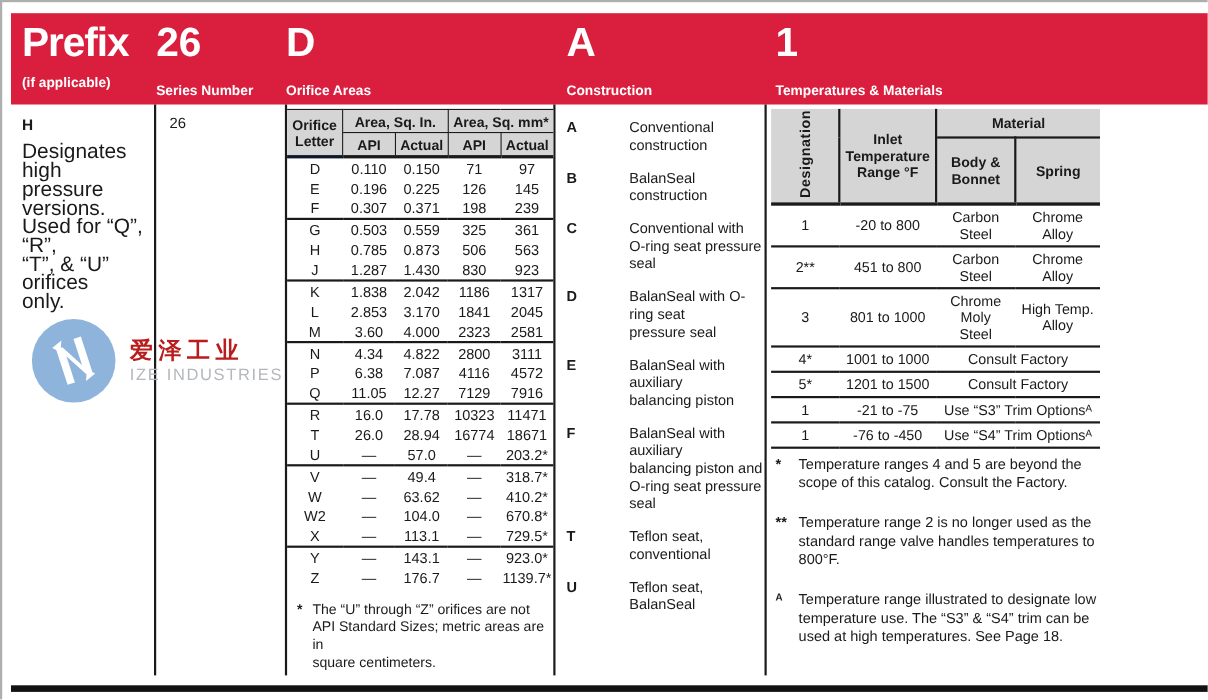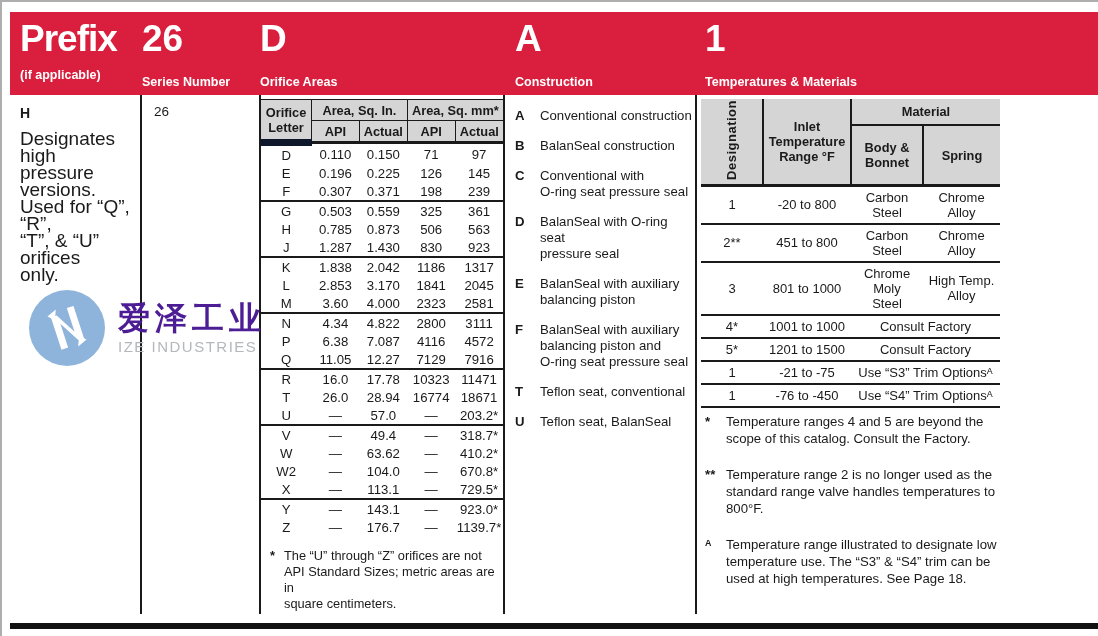--- a/index.html
+++ b/index.html
@@ -27,35 +27,35 @@
   
   .series-panel{position:absolute;left:140px;top:93px;width:116px;height:519px;box-sizing:border-box;padding:9px 0 0 12px;}
   .series-value{font-size:13.5px;}
 
   
   .orifice-region{position:absolute;left:257px;top:93px;width:246px;height:519px;box-sizing:border-box;
                   border-left:2px solid #1a1a1a;border-right:2px solid #1a1a1a;padding-top:4px;}
   table.orifice{width:100%;border-collapse:collapse;table-layout:fixed;}
   table.orifice th{background:#d5d5d5;border:1px solid #1a1a1a;font-size:12.8px;font-weight:700;padding:1px 0;height:18px;}
   table.orifice thead tr:last-child th{border-bottom:3px solid #1a1a1a;}
-  table.orifice th.letter-h{width:50px;border-bottom:7px solid #0f172a;}
+  table.orifice th.letter-h{width:50px;border-bottom:3px solid #0f172a;}
   table.orifice th:first-child{border-left:none;}
   table.orifice th:last-child{border-right:none;}
   table.orifice thead th{border-top:1px solid #1a1a1a;}
   table.orifice tbody td{text-align:center;height:18px;padding:0;font-size:13.2px;border:none;}
   table.orifice tbody tr.group-start td{border-top:2px solid #1a1a1a;}
   .orifice-footnote{display:flex;gap:9px;padding:12px 4px 0 9px;font-size:12.8px;line-height:16px;}
   .fn-marker{font-weight:700;flex:none;}
   .fn-text{white-space:pre-line;}
 
   
   .construction-panel{position:absolute;left:503px;top:93px;width:190px;height:519px;box-sizing:border-box;padding:13px 0 0 10px;}
   .constr-item{display:flex;margin-bottom:14px;font-size:13.2px;line-height:16px;}
   .constr-code{width:25px;font-weight:700;flex:none;}
-  .constr-label{white-space:pre-line;}
+  .constr-label{white-space:pre-line;margin-left:32px;}
 
   
   .temp-panel{position:absolute;left:696px;top:93px;width:402px;height:519px;}
   table.temp{position:absolute;left:3px;top:4px;width:299px;border-collapse:collapse;table-layout:fixed;}
   table.temp col.c1{width:62px}table.temp col.c2{width:88px}table.temp col.c3{width:72px}table.temp col.c4{width:77px}
   table.temp th{background:#d5d5d5;font-weight:700;font-size:12.8px;padding:1px 3px;}
   table.temp th.mat{height:20px;border-bottom:2px solid #1a1a1a;}
   table.temp th.desig{border-right:2px solid #1a1a1a;}
   table.temp th.inlet{border-right:2px solid #1a1a1a;white-space:pre-line;line-height:15px;}
   table.temp th.bodyb{border-right:2px solid #1a1a1a;}
@@ -65,21 +65,21 @@
   .rot{writing-mode:vertical-rl;transform:rotate(180deg);font-size:13px;letter-spacing:0.5px;}
   table.temp tbody td{border-bottom:2px solid #1a1a1a;text-align:center;font-size:13px;line-height:15px;
                       padding:3px 1px;white-space:pre-line;}
   .temp-footnotes{position:absolute;left:7px;top:318px;width:390px;}
   .tfn{display:flex;margin-bottom:19px;font-size:13.2px;line-height:17px;}
   .tfn-marker{width:21px;font-weight:700;flex:none;}
   .tfn-text{white-space:pre-line;width:310px;}
 
   
   .watermark{position:absolute;left:26px;top:287px;display:flex;align-items:center;gap:12px;pointer-events:none;}
-  .wm-cn{font-size:32px;font-weight:700;color:#4c1d95;letter-spacing:5px;line-height:1.1;}
+  .wm-cn{font-size:21px;font-weight:700;color:#b91c1c;letter-spacing:5px;line-height:1.1;}
   .wm-en{font-size:15px;color:#b4b7bb;letter-spacing:1.5px;margin-top:2px;}
 
   
   .bottom-bar{position:absolute;left:8px;top:621px;width:1090px;height:6px;background:#121212;}
 </style>
 </head>
 <body>
 
 <div class="page">
 

